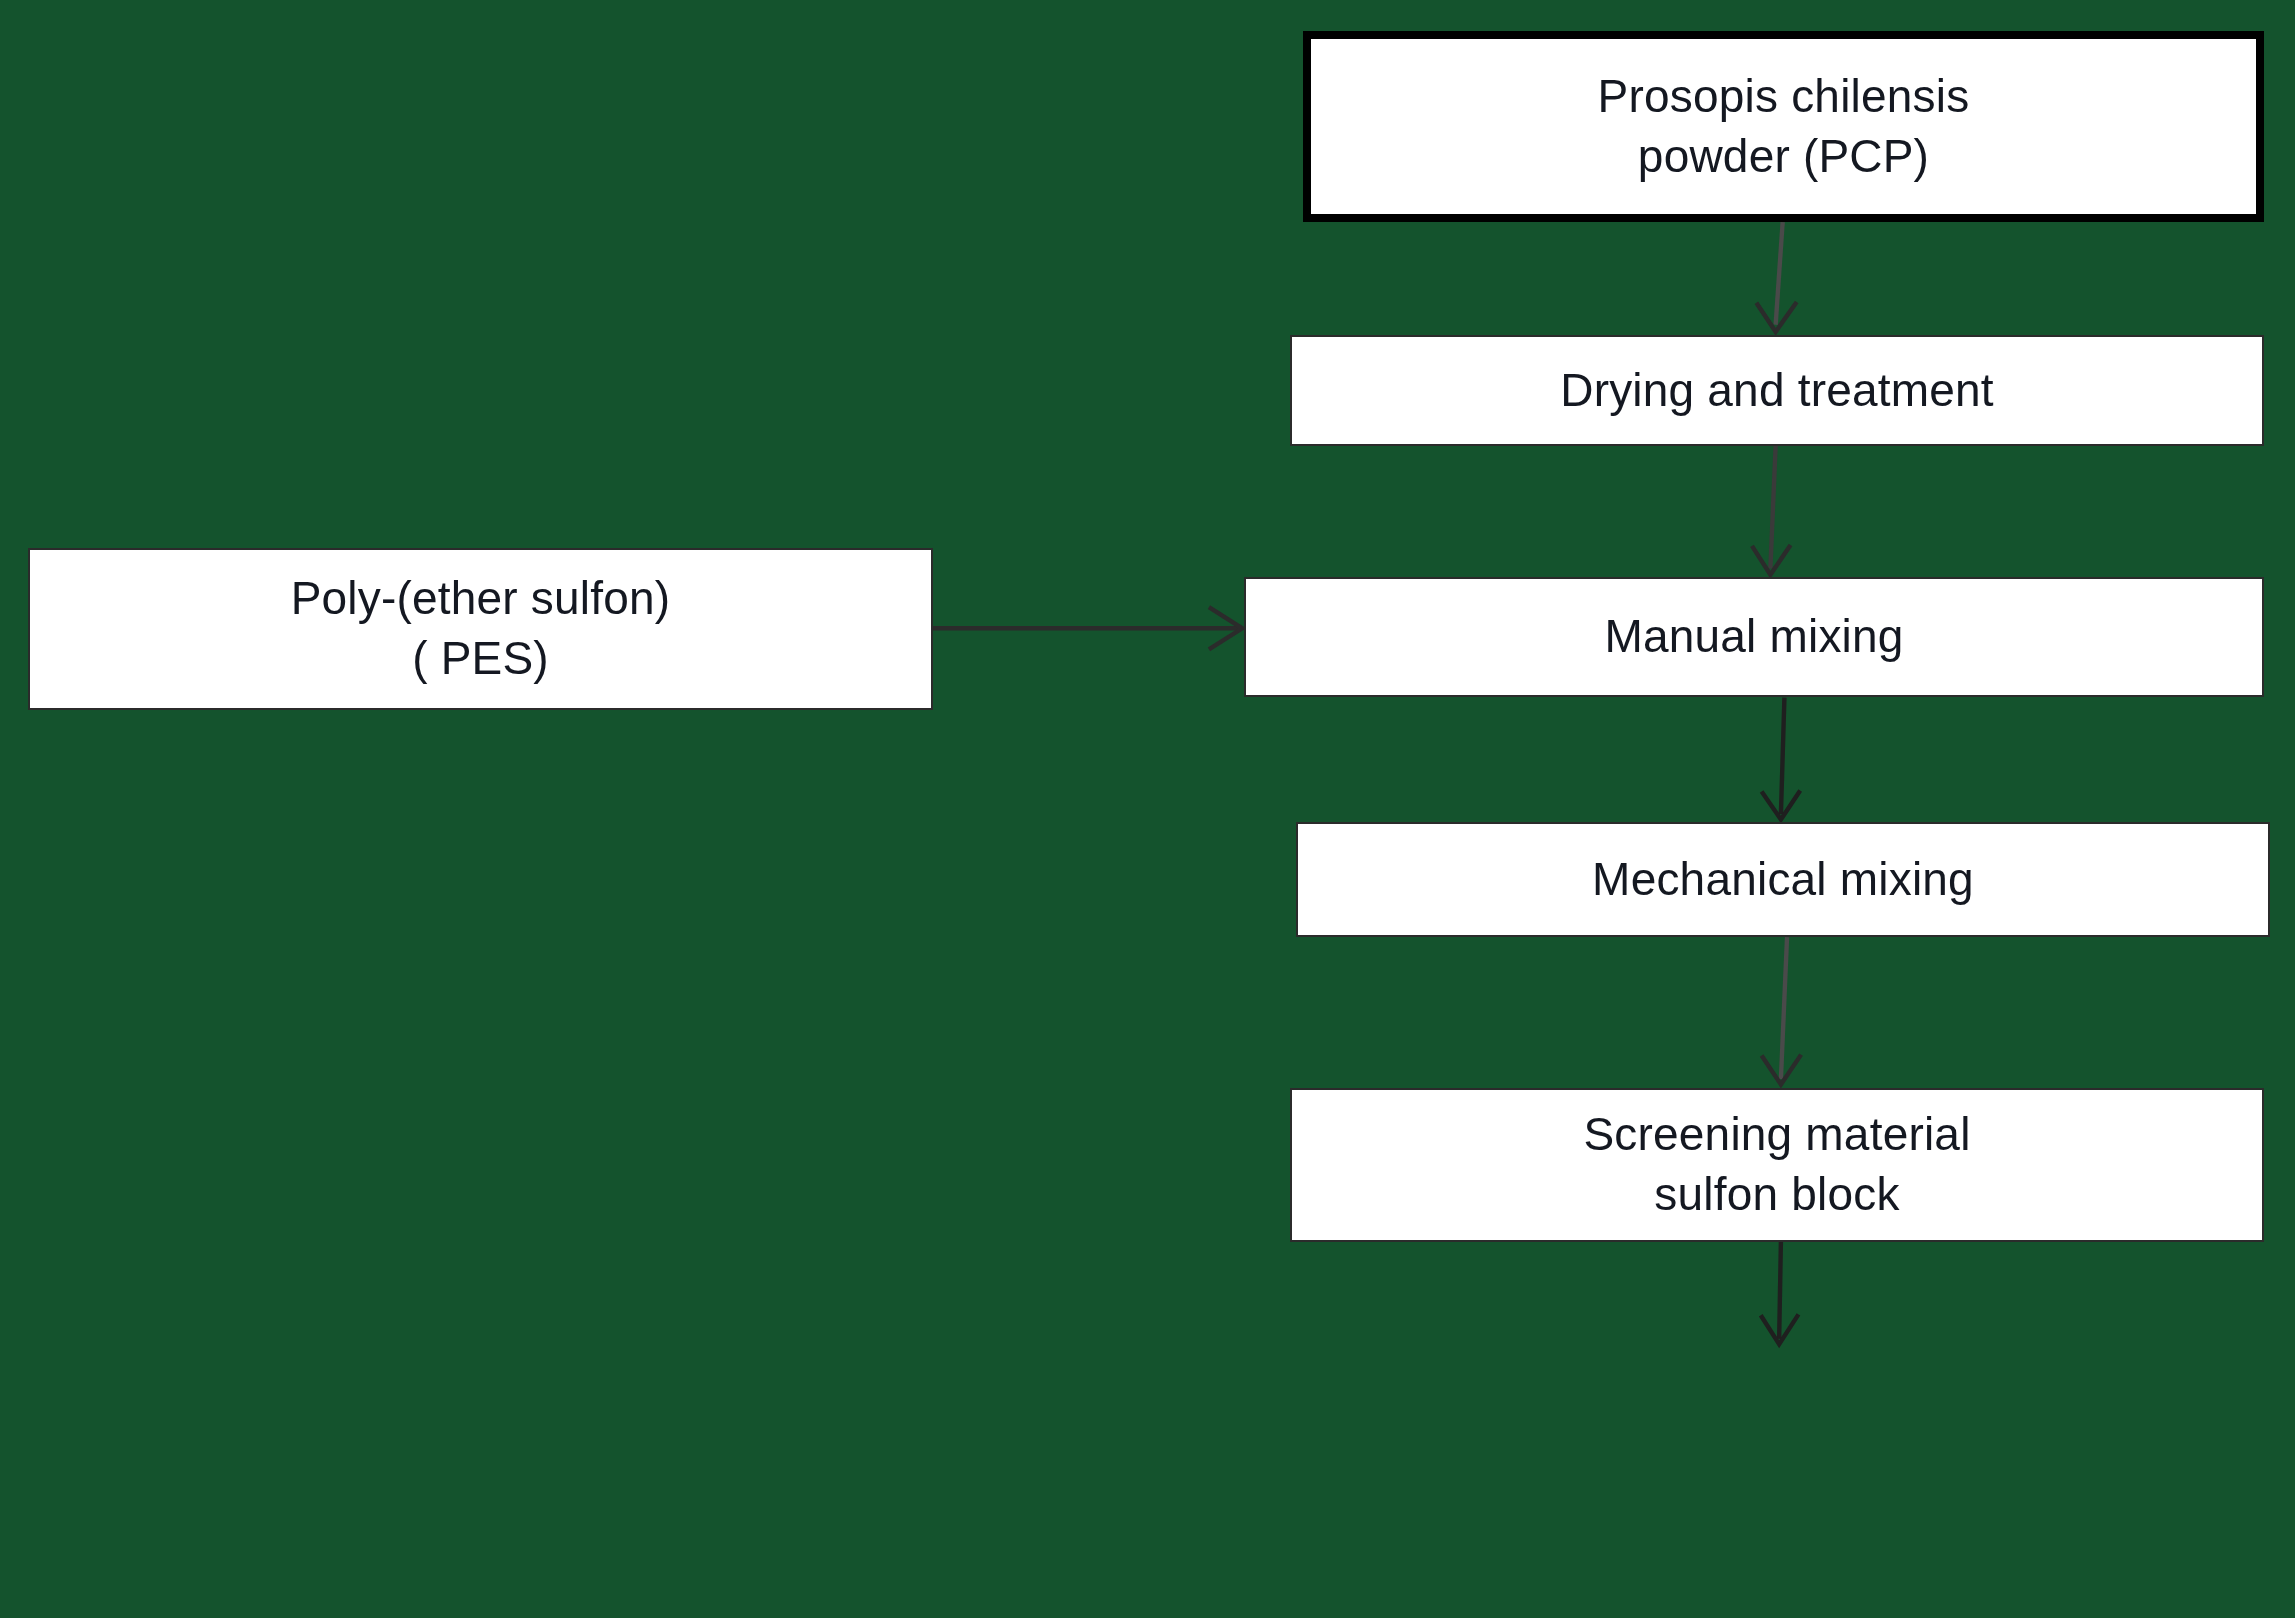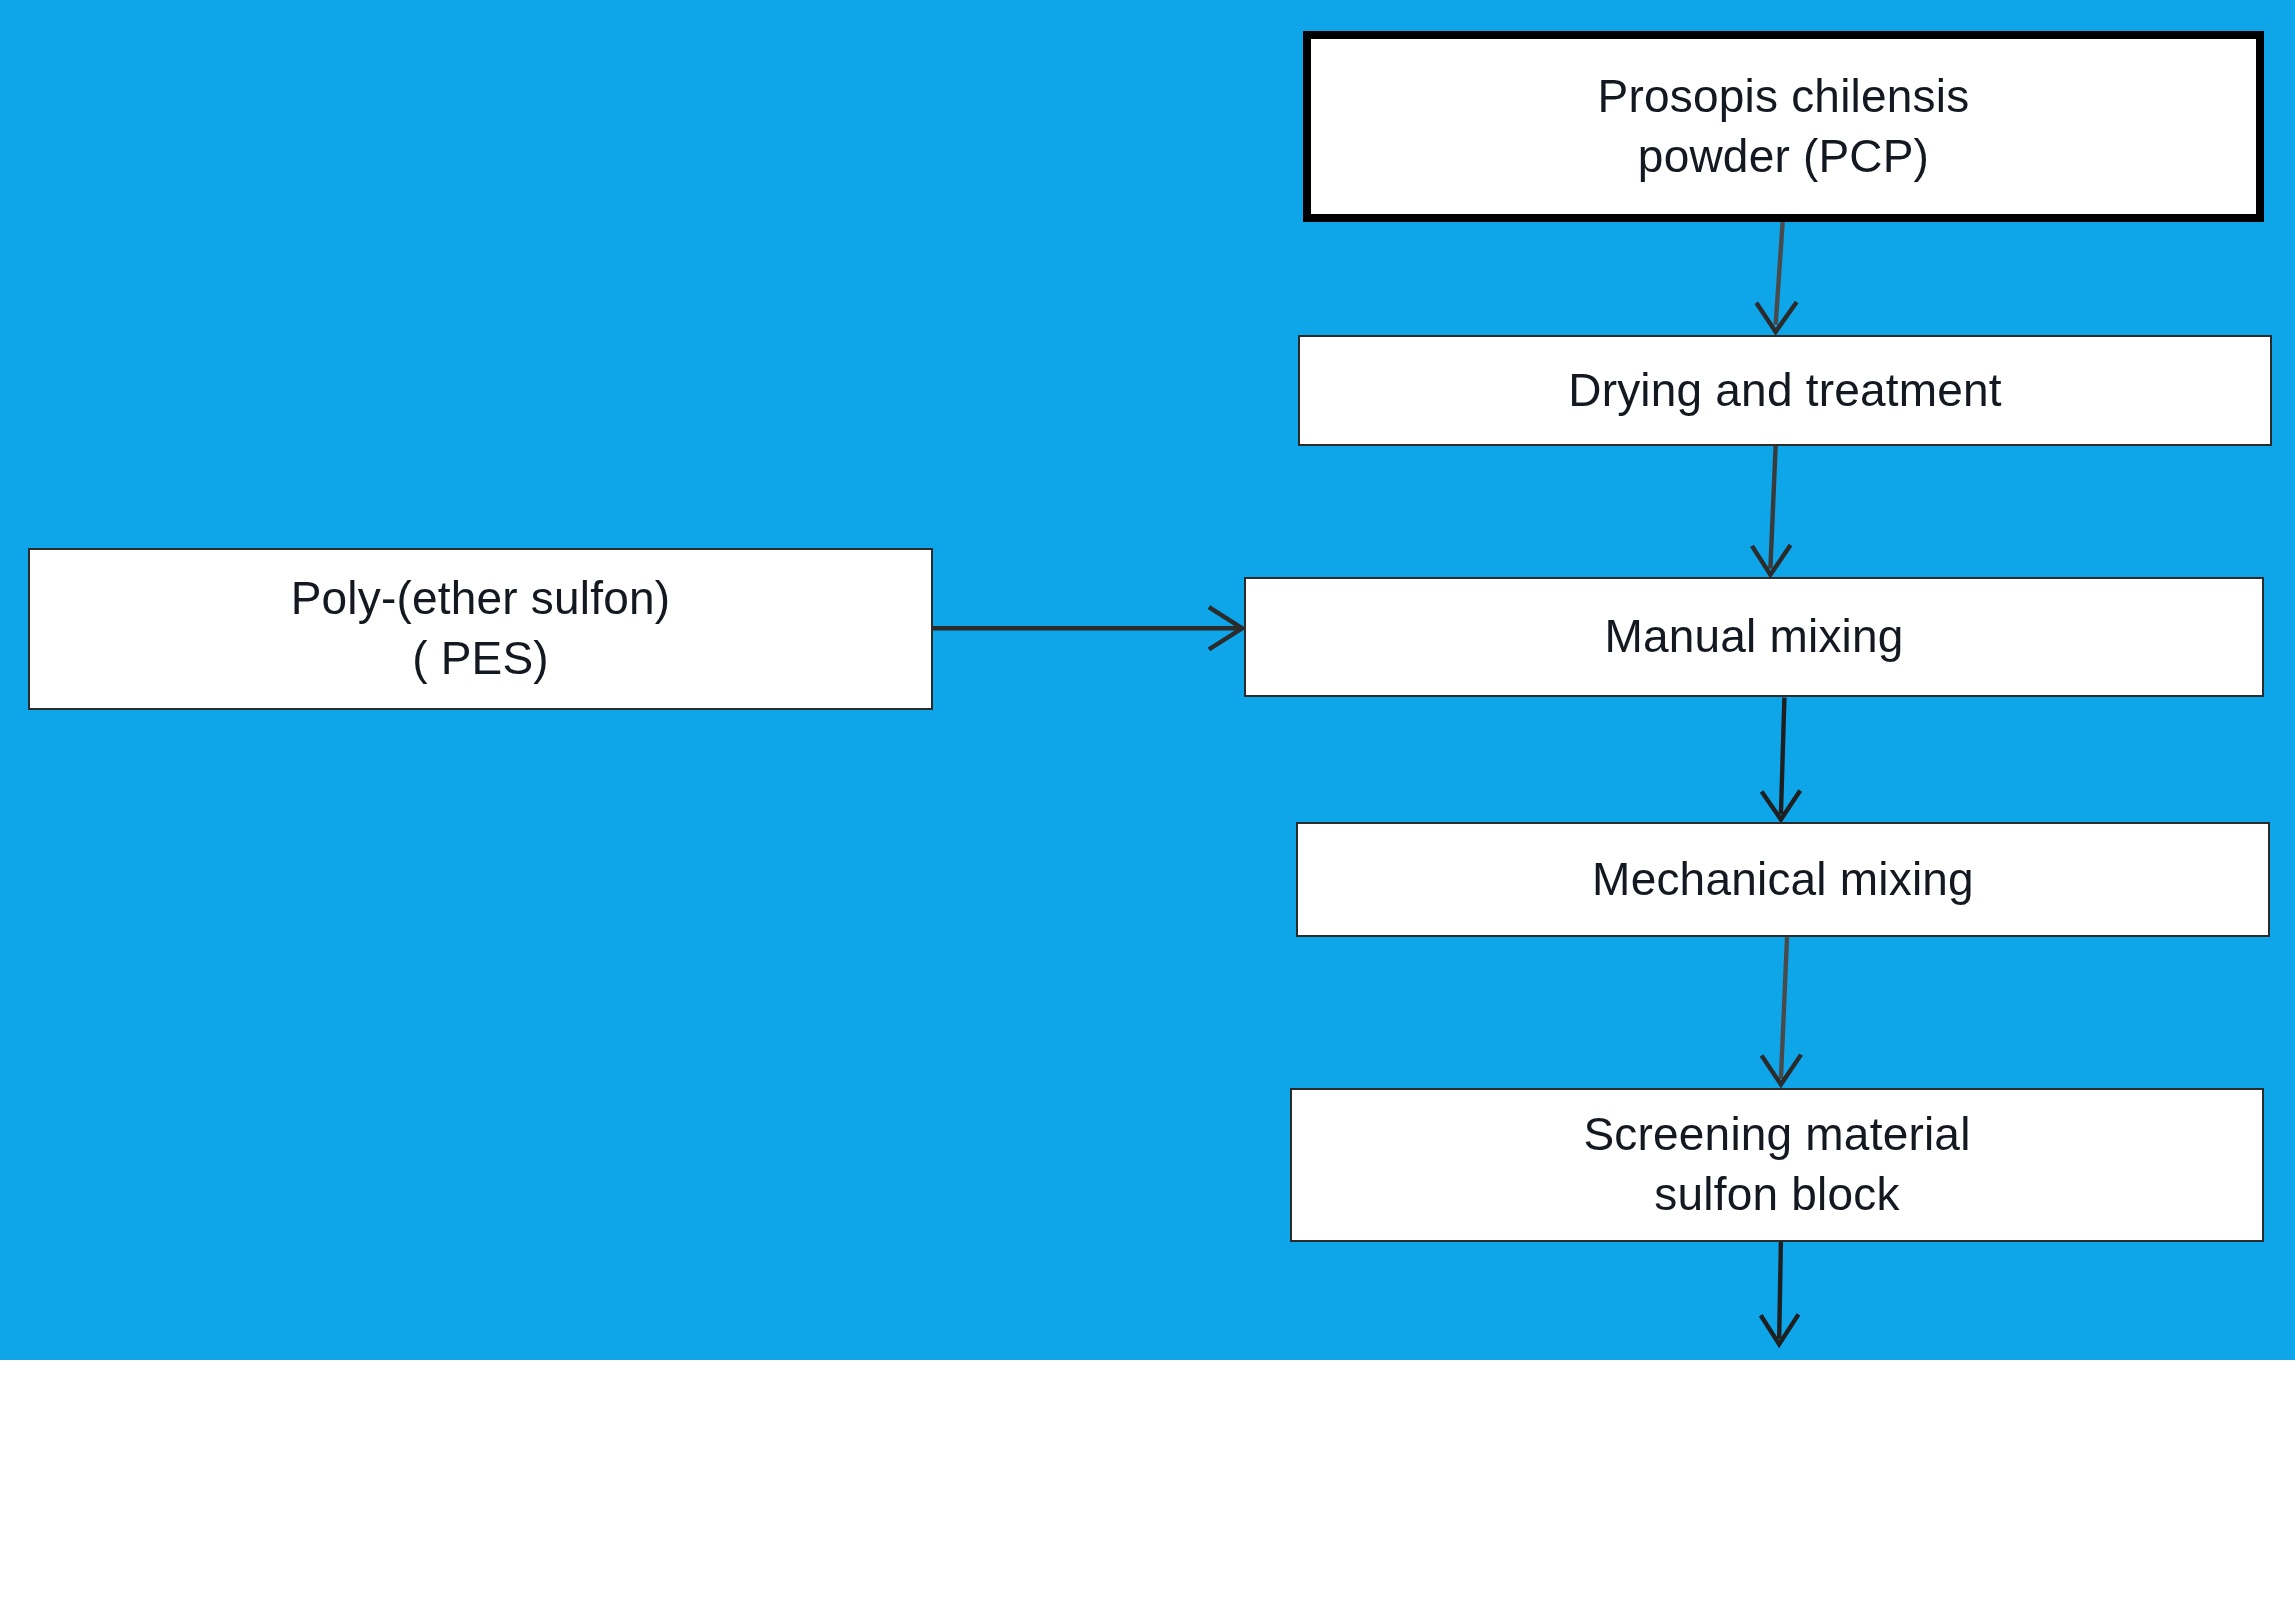--- a/index.html
+++ b/index.html
@@ -3,22 +3,22 @@
 <meta charset="utf-8">
 <style>
   html, body {
     margin: 0;
     padding: 0;
     background: #ffffff;
   }
   #canvas {
     position: relative;
     width: 2295px;
-    height: 1360px;
-    background: #0ea5e9;
+    height: 1618px;
+    background: #14532d;
     overflow: hidden;
     font-family: "Liberation Sans", sans-serif;
   }
   .node {
     position: absolute;
     box-sizing: border-box;
     background: #ffffff;
     border: 2.6px solid #2b2b2b;
     display: flex;
     align-items: center;
@@ -85,21 +85,21 @@
       <line x1="2030" y1="1415" x2="2028" y2="1526" stroke="#1f1f1f" stroke-width="5"></line>
       <path d="M 2007 1499 L 2028 1532 L 2050 1498" fill="none" stroke="#1f1f1f" stroke-width="5"></path>
     </g>
   </svg>
 
   <div class="node emphasis" style="left:1303px; top:31px; width:961px; height:191px;">
     <span class="node-label">Prosopis chilensis
 powder (PCP)</span>
   </div>
 
-  <div class="node" style="left:1290px; top:335px; width:974px; height:111px;margin-left:8px;">
+  <div class="node" style="left:1290px; top:335px; width:974px; height:111px;">
     <span class="node-label">Drying and treatment</span>
   </div>
 
   <div class="node" style="left:28px; top:548px; width:905px; height:162px;">
     <span class="node-label">Poly-(ether sulfon)
 ( PES)</span>
   </div>
 
   <div class="node" style="left:1244px; top:577px; width:1020px; height:120px;">
     <span class="node-label">Manual mixing</span>

